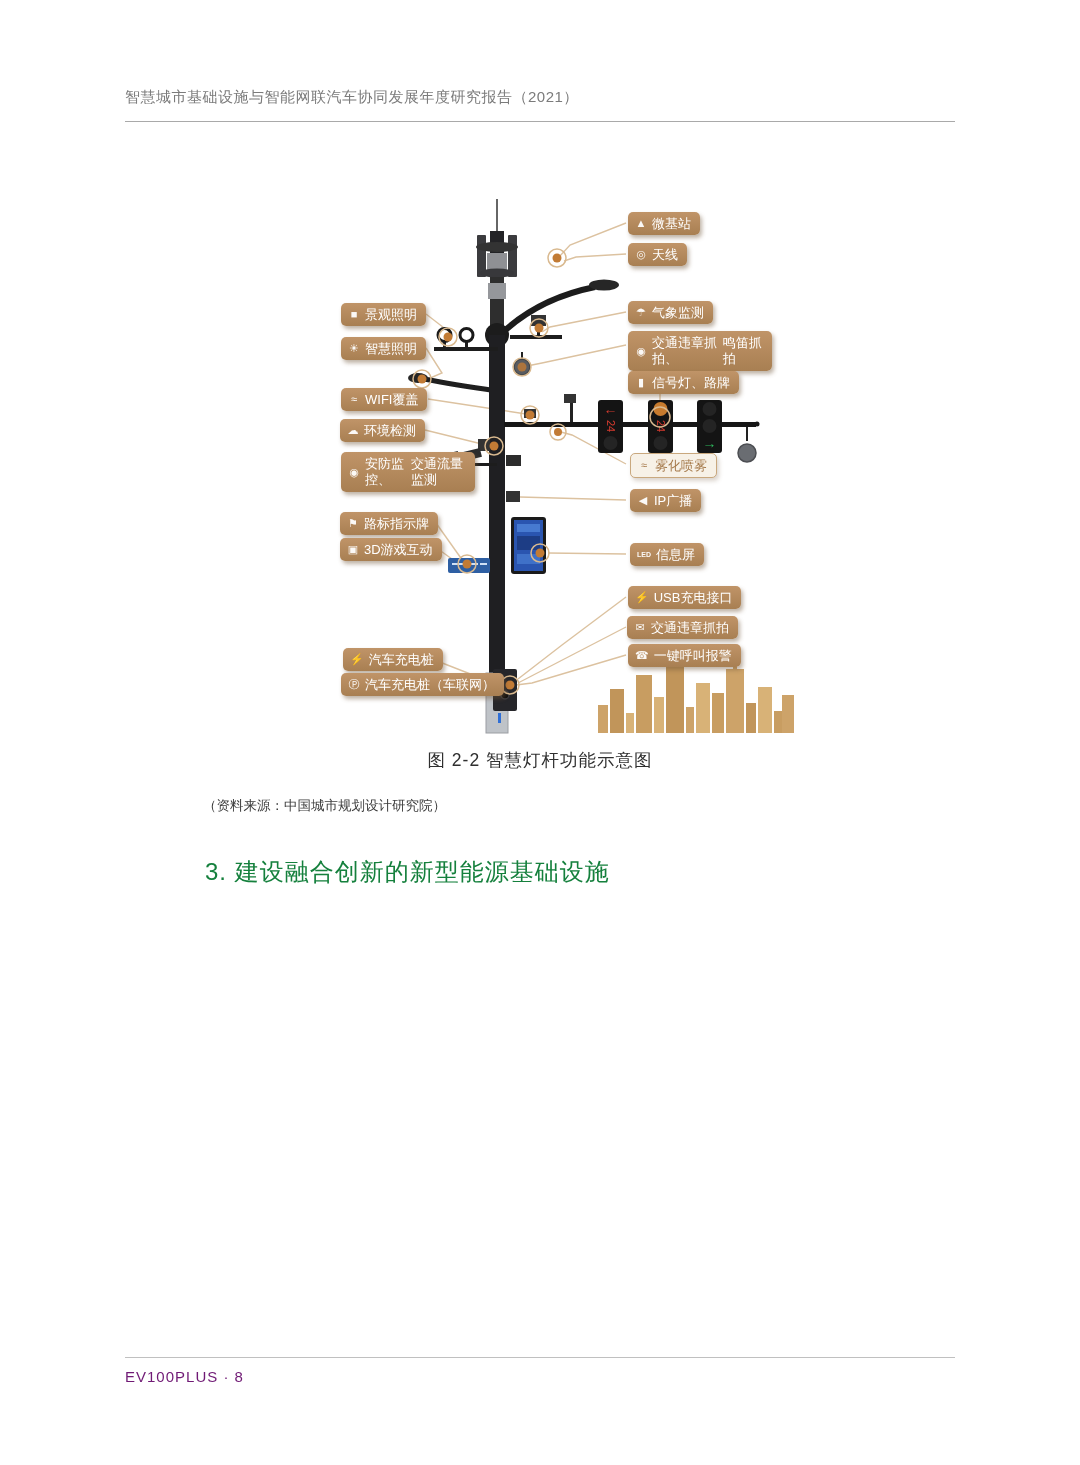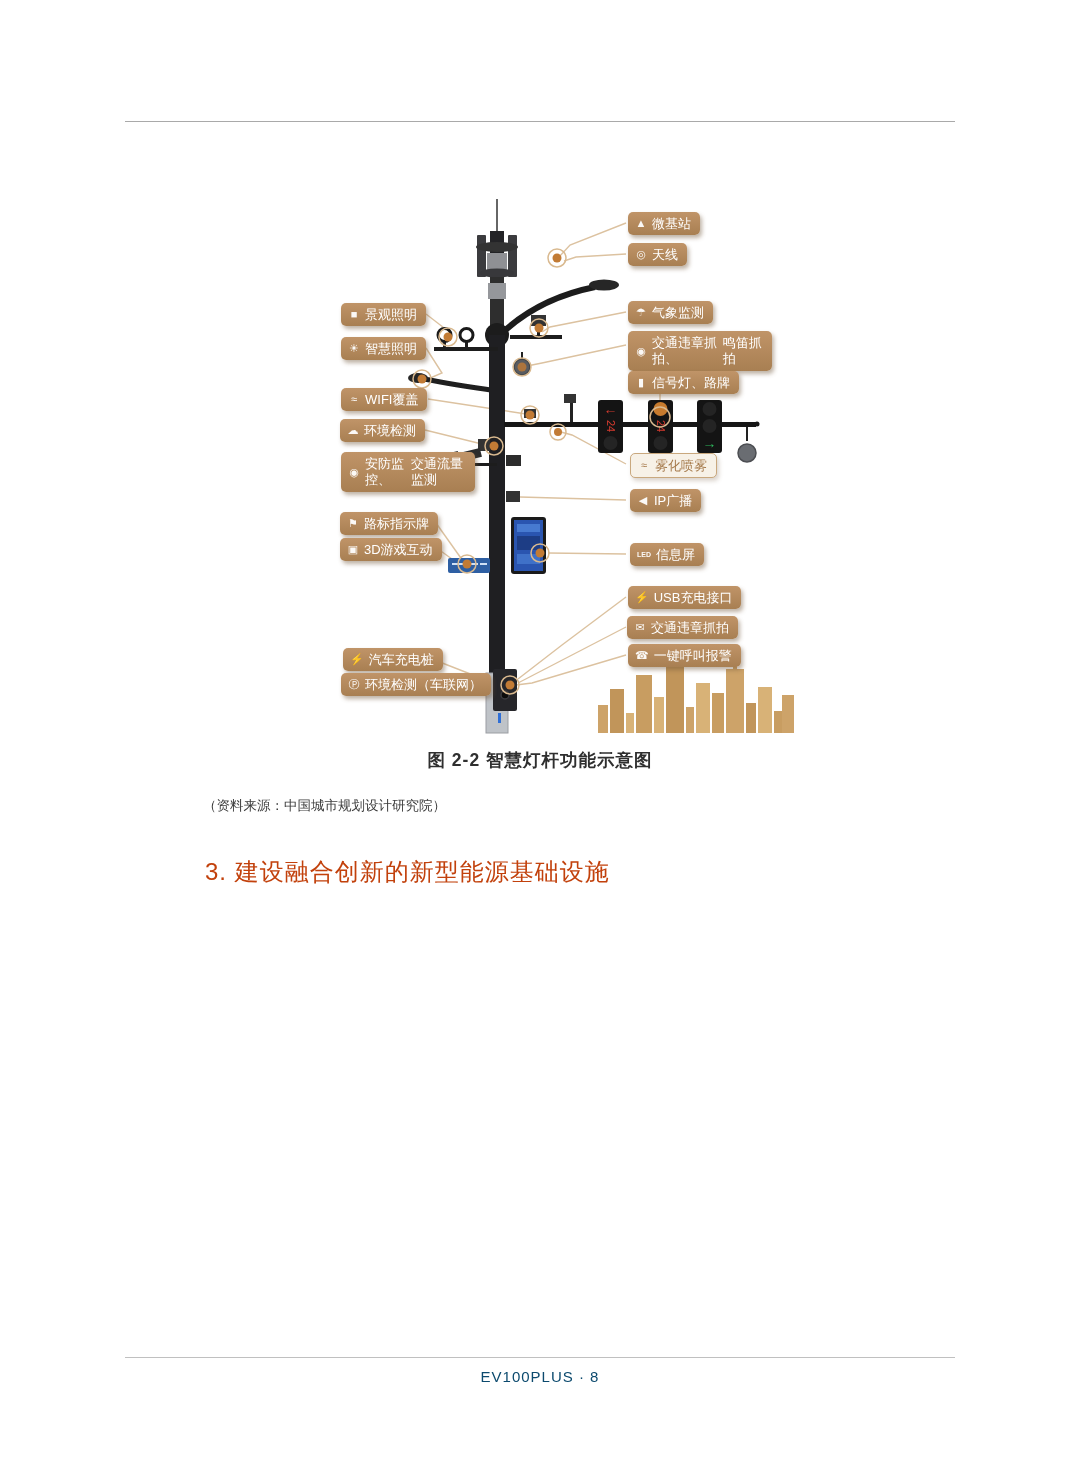--- a/index.html
+++ b/index.html
@@ -4,54 +4,55 @@
 <style>
   html,body{margin:0;padding:0;background:#e8e8e8;}
   .page{
     position:relative;width:1080px;height:1465px;background:#ffffff;
     margin:0 auto;font-family:"Liberation Sans",sans-serif;overflow:hidden;
   }
   
   .hdr-title{position:absolute;left:125px;top:88px;font-size:15px;color:#7b7b7b;letter-spacing:.5px;}
   .hdr-line{position:absolute;left:125px;top:121px;width:830px;height:1px;background:#a9a9a9;}
   .ftr-line{position:absolute;left:125px;top:1357px;width:830px;height:1px;background:#c0c0c0;}
-  .ftr-text{position:absolute;left:125px;top:1368px;width:830px;text-align:center;
-    font-size:15px;color:#0c4a6e;letter-spacing:1px;}
+  .ftr-text{position:absolute;left:125px;top:1368px;width:830px;text-align:left;
+    font-size:15px;color:#701a75;letter-spacing:1px;}
   
   .diagram{position:absolute;left:330px;top:195px;width:470px;height:545px;}
   .diagram svg{position:absolute;left:0;top:0;z-index:0;}
   .lbl{
     position:absolute;z-index:2;display:flex;align-items:center;gap:5px;
     background:linear-gradient(180deg,#c09468 0%,#a87f52 100%);
     color:#fff;font-size:13px;line-height:15px;padding:4px 9px 4px 7px;
     border-radius:5px;white-space:nowrap;
     box-shadow:2px 3px 4px rgba(110,85,55,.45);
   }
   .lbl .ic{font-size:11px;opacity:.95;display:inline-block;min-width:12px;text-align:center;}
   .lbl .ic-led{font-size:7px;font-weight:bold;letter-spacing:0;}
   .lbl.light{background:#f7f1e7;color:#a5794a;border:1px solid #c9a87e;
     box-shadow:2px 3px 4px rgba(110,85,55,.25);}
   .lbl.double{white-space:normal;}
   .lbl .two{display:flex;line-height:16px;}
   .fig-caption{position:absolute;left:125px;top:748px;width:830px;text-align:center;
-    font-size:17.5px;font-weight:bold;color:#2f2f2f;letter-spacing:1px;}
+    font-size:17.5px;font-weight:normal;color:#2f2f2f;letter-spacing:1px;}
   .fig-source{position:absolute;left:203px;top:797px;font-size:13.5px;color:#3c3c3c;}
   
-  .sec-heading{position:absolute;left:205px;top:856px;font-size:24px;color:#c2410c;letter-spacing:1px;}
+  .sec-heading{position:absolute;left:205px;top:856px;font-size:24px;color:#15803d;letter-spacing:1px;}
   .body-text{position:absolute;left:205px;top:924px;width:674px;}
   .body-text p{margin:0;font-size:16.5px;line-height:36px;color:#333;
     text-align:justify;text-indent:33px;}
   .body-text p + p{margin-top:12px;}
   .body-text strong{color:#1c1c1c;}
 </style>
 </head>
 <body>
 
 <div class="page">
 
+  <div class="hdr-title">智慧城市基础设施与智能网联汽车协同发展年度研究报告（2021）</div>
   <div class="hdr-line"></div>
 
   <div class="diagram">
     <svg width="470" height="545" viewBox="0 0 470 545">
 
       <g stroke="#dcc2a0" stroke-width="1.4" fill="none">
         <polyline points="96,119 118,136"></polyline>
         <polyline points="96,153 112,178 98,184"></polyline>
         <polyline points="98,204 196,219"></polyline>
         <polyline points="95,235 160,251"></polyline>
@@ -258,21 +259,21 @@
     <div class="lbl" style="left:10px;top:343px">
       <span class="ic">▣</span>
       <span>3D游戏互动</span>
     </div>
     <div class="lbl" style="left:13px;top:453px">
       <span class="ic">⚡</span>
       <span>汽车充电桩</span>
     </div>
     <div class="lbl" style="left:11px;top:478px">
       <span class="ic">Ⓟ</span>
-      <span>环境检测（车联网）</span>
+      <span>汽车充电桩（车联网）</span>
     </div>
 
     <div class="lbl" style="left:298px;top:17px">
       <span class="ic">▲</span>
       <span>微基站</span>
     </div>
     <div class="lbl" style="left:298px;top:48px">
       <span class="ic">◎</span>
       <span>天线</span>
     </div>

